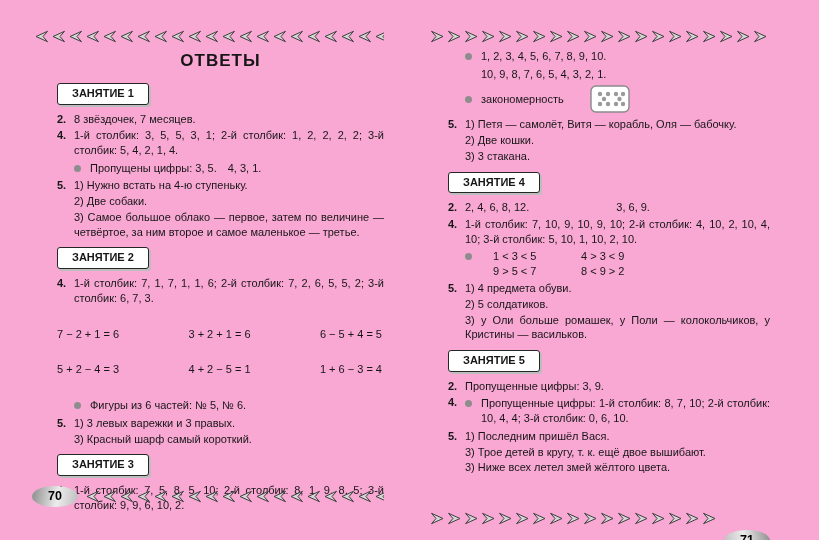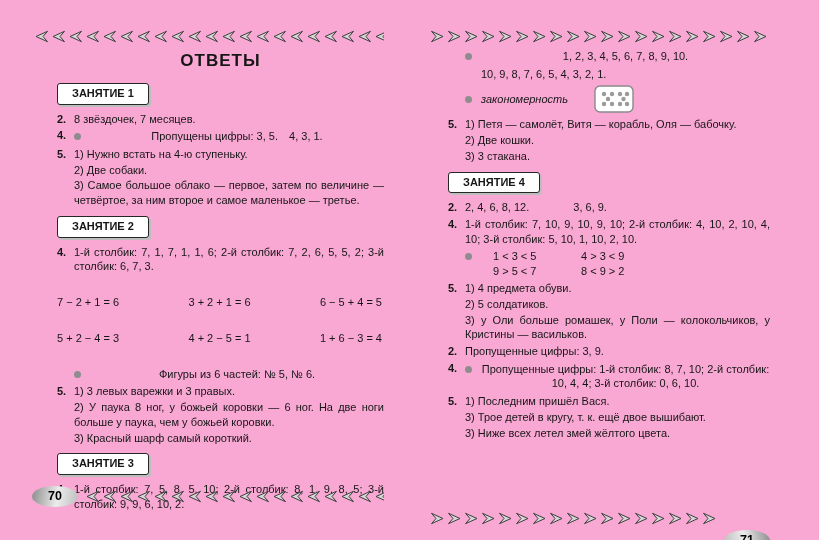--- a/index.html
+++ b/index.html
@@ -34,37 +34,37 @@
   .session-tab {
     display: inline-block; background: #fff; border: 1.5px solid #262626; border-radius: 3px;
     padding: 2px 14px 3px; font-weight: 700; box-shadow: 2px 2px 0 #bdbdbd;
   }
 
   .num-item { position: relative; padding-left: 17px; margin: 2px 0; }
   .num { position: absolute; left: 0; top: 0; font-weight: 700; }
   .just { text-align: justify; }
   .subs .sub { margin: 0 0 1px; }
 
-  .bullet-item { position: relative; padding-left: 33px; margin: 3px 0; text-align: center; }
+  .bullet-item { position: relative; padding-left: 33px; margin: 3px 0; }
   .bullet-dot {
     position: absolute; left: 17px; top: 4px; width: 7px; height: 7px;
     border-radius: 50%; background: #8d8d8d;
   }
   .seq-line2 { padding-left: 33px; margin: 1px 0; }
 
   .eq-row { display: flex; justify-content: space-between; margin: 21px 0; padding-right: 2px; }
 
   .ineq-row { position: relative; display: flex; padding-left: 33px; margin: 1px 0; }
   .ineq-c1 { width: 88px; margin-left: 12px; }
 
-  .pattern-row { display: flex; align-items: center; min-height: 30px; font-style: italic; }
+  .pattern-row { display: flex; align-items: center; min-height: 30px; }
   .pattern-row .bullet-dot { top: 12px; }
   .dice { margin-left: 26px; flex: 0 0 auto; }
 
-  .gap2 { margin-left: 41px; }
+  .gap2 { margin-left: 84px; }
 </style>
 </head>
 <body>
 
 <svg width="0" height="0" style="position:absolute" aria-hidden="true">
   <defs>
     <pattern id="arrL" width="17" height="13" patternUnits="userSpaceOnUse">
       <path d="M15.5,1.3 L4,6.5 L15.5,11.7 L11,6.5 Z" fill="#d6d6d6" stroke="#3c3c3c" stroke-width="1" stroke-linejoin="round"></path>
     </pattern>
     <pattern id="arrR" width="17" height="13" patternUnits="userSpaceOnUse">
@@ -90,20 +90,21 @@
       <span class="session-tab">ЗАНЯТИЕ 1</span>
     </div>
 
     <div class="num-item">
       <span class="num">2.</span>
       <span>8 звёздочек, 7 месяцев.</span>
     </div>
 
     <div class="num-item just">
       <span class="num">4.</span>
+      <span>1-й столбик: 3, 5, 5, 3, 1; 2-й столбик: 1, 2, 2, 2, 2; 3-й столбик: 5, 4, 2, 1, 4.</span>
     </div>
 
     <div class="bullet-item">
       <span class="bullet-dot"></span>
       <span>Пропущены цифры: 3, 5.  4, 3, 1.</span>
     </div>
 
     <div class="num-item">
       <span class="num">5.</span>
       <div class="subs">
@@ -135,21 +136,20 @@
 
     <div class="bullet-item">
       <span class="bullet-dot"></span>
       <span>Фигуры из 6 частей: № 5, № 6.</span>
     </div>
 
     <div class="num-item">
       <span class="num">5.</span>
       <div class="subs">
         <div class="sub">1) 3 левых варежки и 3 правых.</div>
-        <div class="sub just">2) У паука 8 ног, у божьей коровки — 6 ног. На две ноги больше у паука, чем у божьей коровки.</div>
         <div class="sub">3) Красный шарф самый короткий.</div>
       </div>
     </div>
 
     <div class="tab-row">
       <span class="session-tab">ЗАНЯТИЕ 3</span>
     </div>
 
     <div class="num-item just">
       <span class="num">4.</span>
@@ -220,20 +220,23 @@
 
     <div class="num-item">
       <span class="num">5.</span>
       <div class="subs">
         <div class="sub">1) 4 предмета обуви.</div>
         <div class="sub">2) 5 солдатиков.</div>
         <div class="sub just">3) у Оли больше ромашек, у Поли — колокольчиков, у Кристины — васильков.</div>
       </div>
     </div>
 
+    <div class="tab-row">
+      <span class="session-tab">ЗАНЯТИЕ 5</span>
+    </div>
 
     <div class="num-item">
       <span class="num">2.</span>
       <span>Пропущенные цифры: 3, 9.</span>
     </div>
 
     <div class="num-item just">
       <span class="num">4.</span>
     </div>
 

